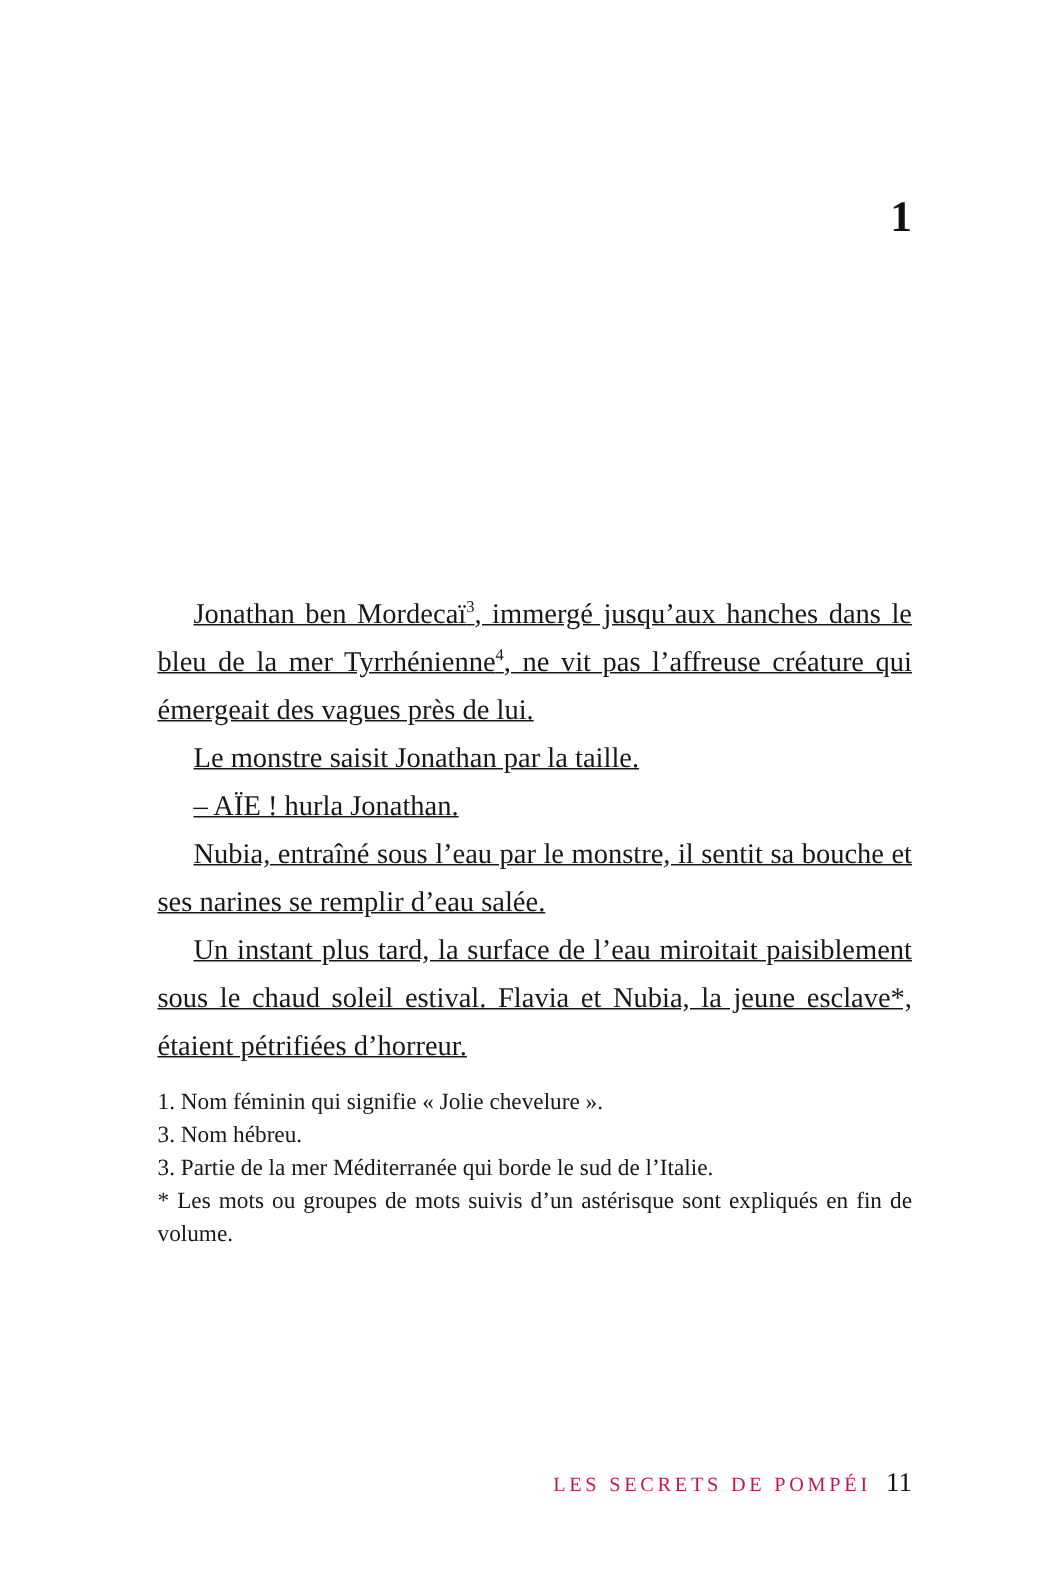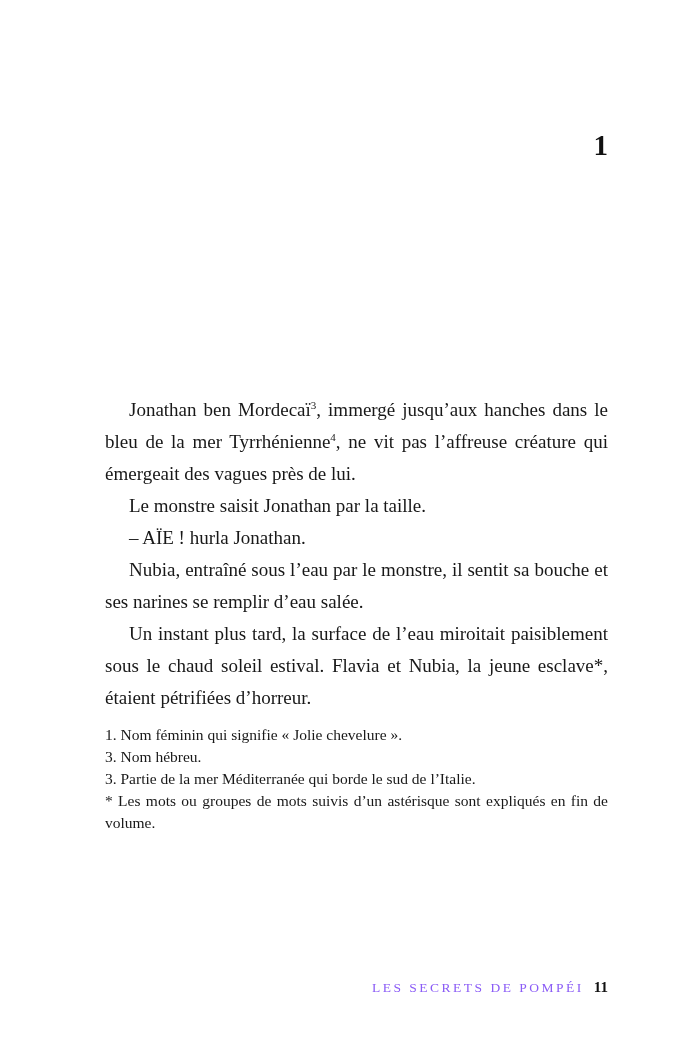--- a/index.html
+++ b/index.html
@@ -32,20 +32,21 @@
     margin-top: 232px;
     font-size: 19px;
     line-height: 32px;
     text-align: justify;
   }
   .body-text p.para {
     margin: 0;
   }
   .body-text p.indent {
     text-indent: 24px;
+    text-decoration: underline;
   }
   .dash {
     display: inline-block;
     vertical-align: 6px;
     margin-right: 2px;
   }
   .dropcap {
     font-size: 57px;
     line-height: 0;
     letter-spacing: 1px;
@@ -68,25 +69,25 @@
     position: absolute;
     left: 105px;
     right: 92px;
     top: 978px;
     text-align: right;
     white-space: nowrap;
   }
   .footer .book-title {
     font-size: 13.5px;
     letter-spacing: 2.5px;
-    color: #8b5cf6;
+    color: #be185d;
   }
   .footer .page-number {
-    font-size: 15px;
-    font-weight: bold;
+    font-size: 18px;
+    font-weight: normal;
     margin-left: 10px;
     letter-spacing: 0;
     color: #111111;
   }
 </style>
 </head>
 <body>
 
 <div class="page">
   <div class="content">

